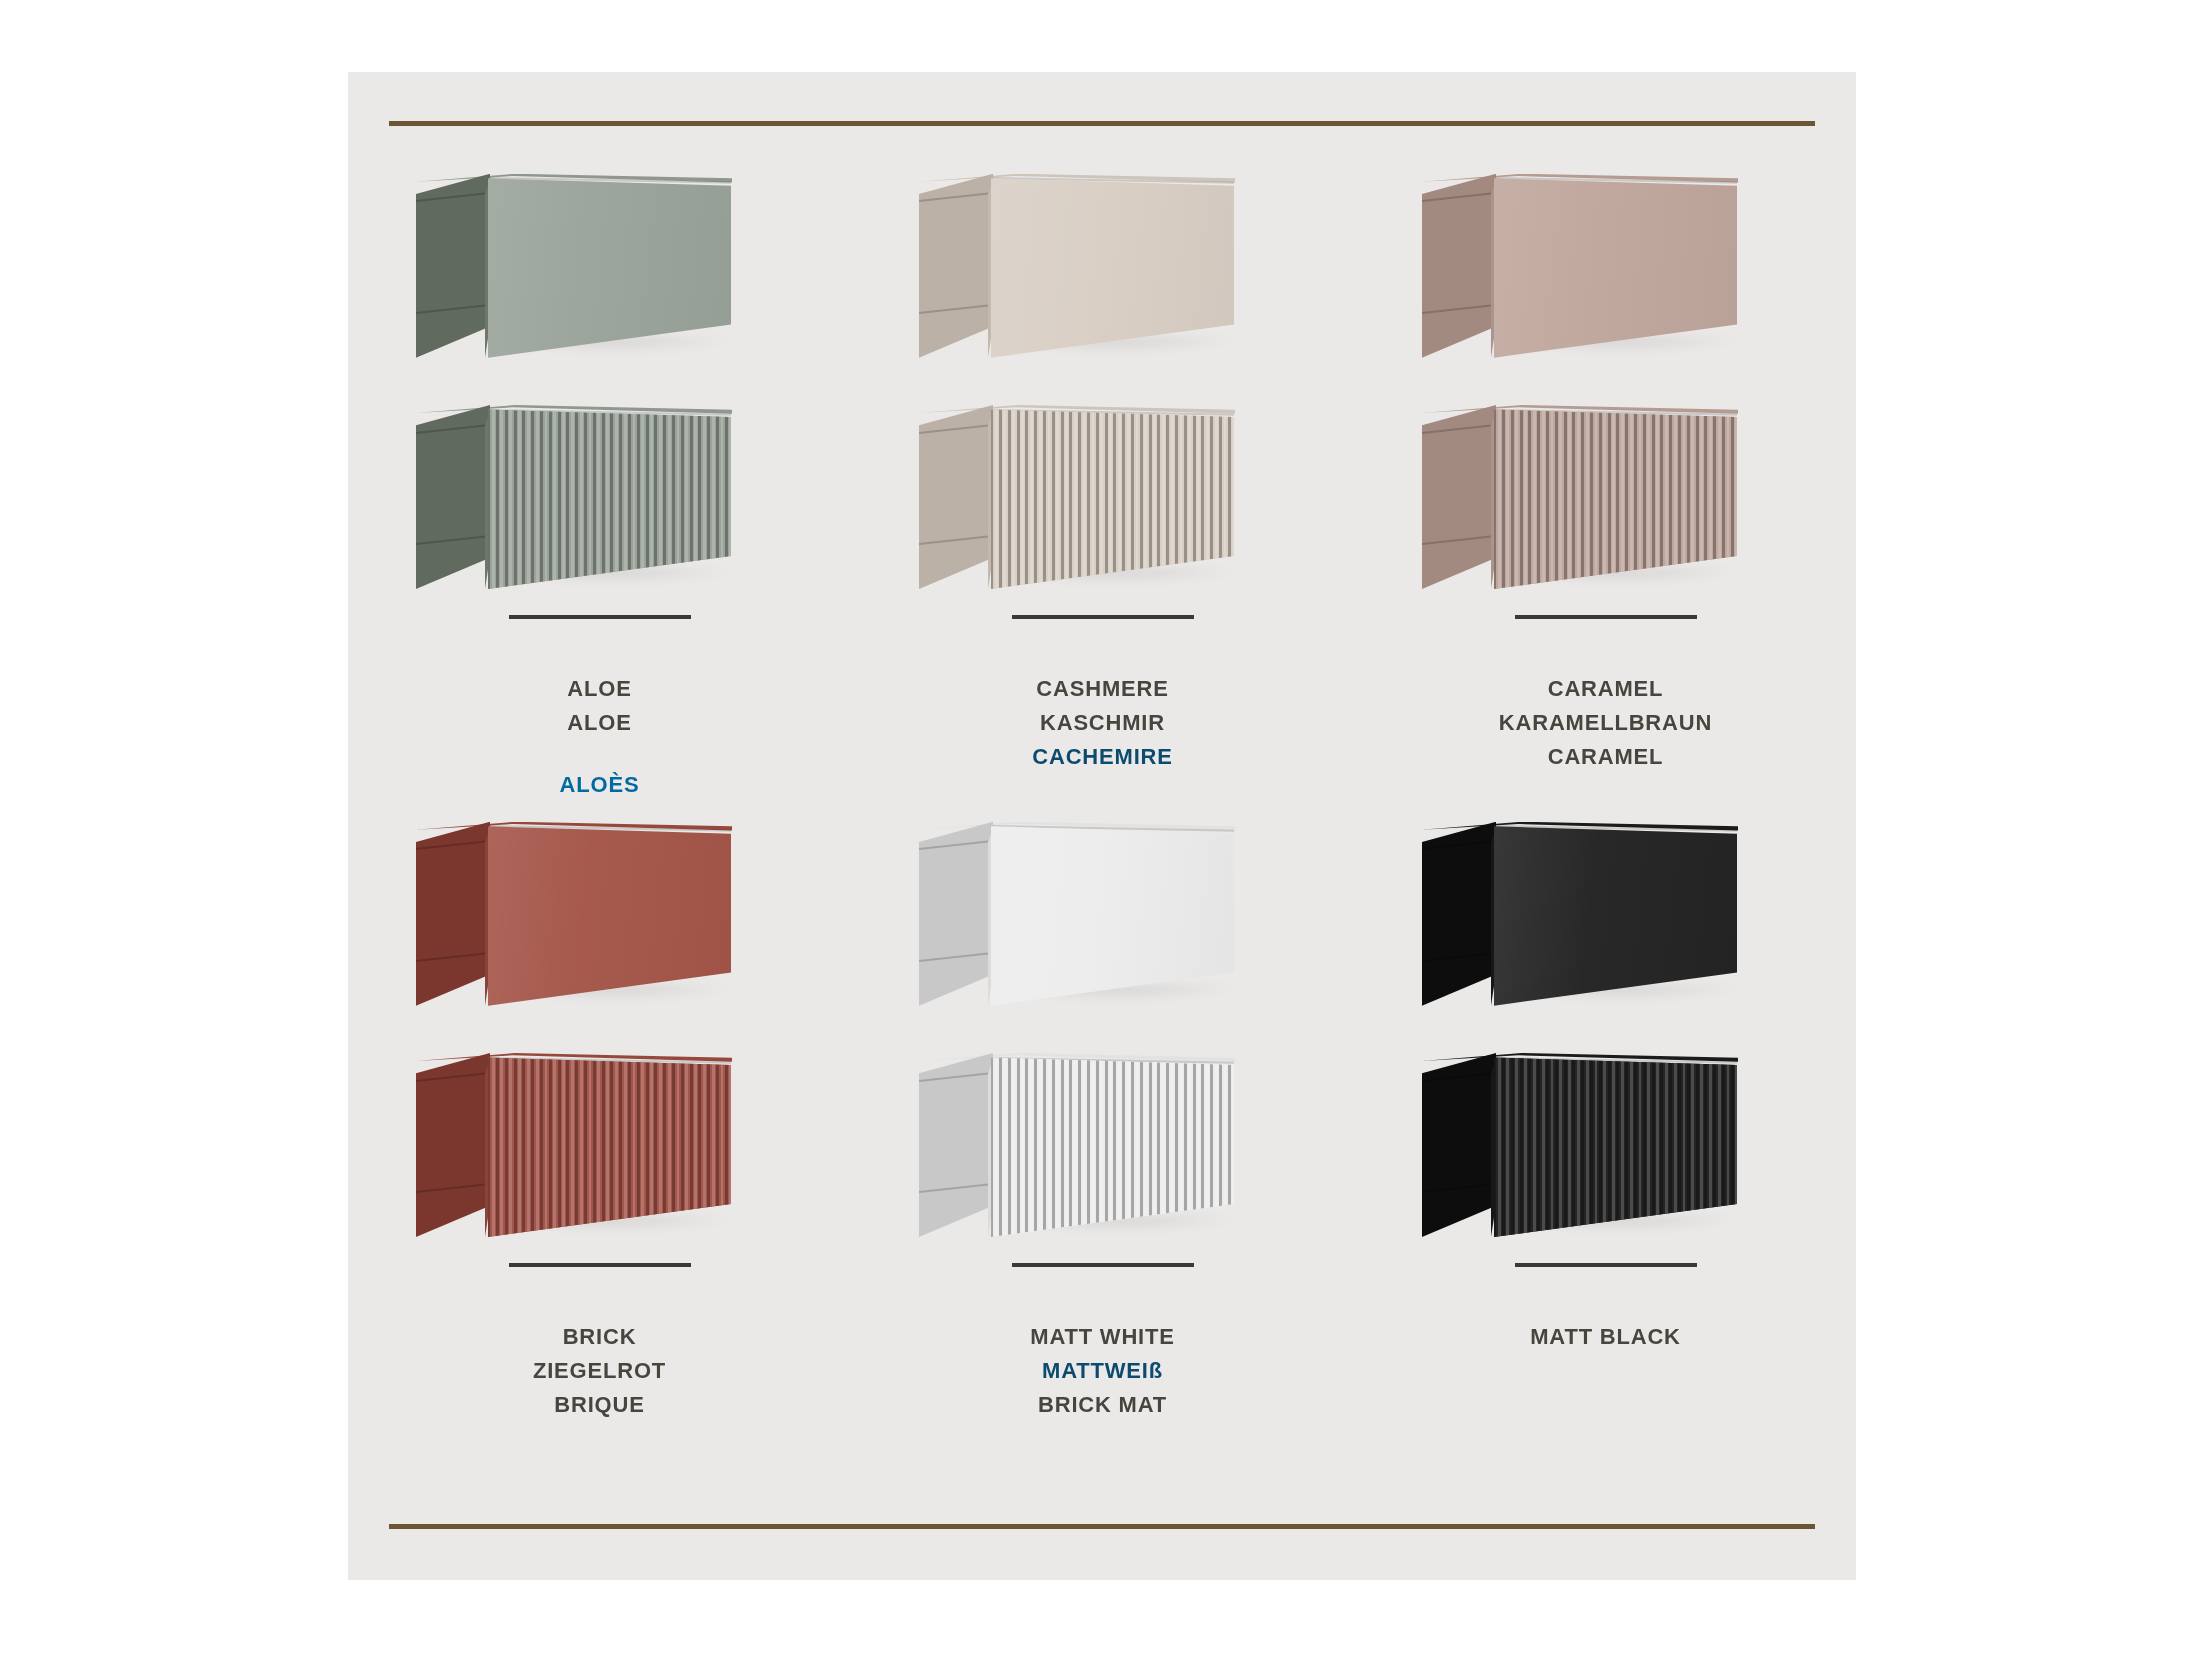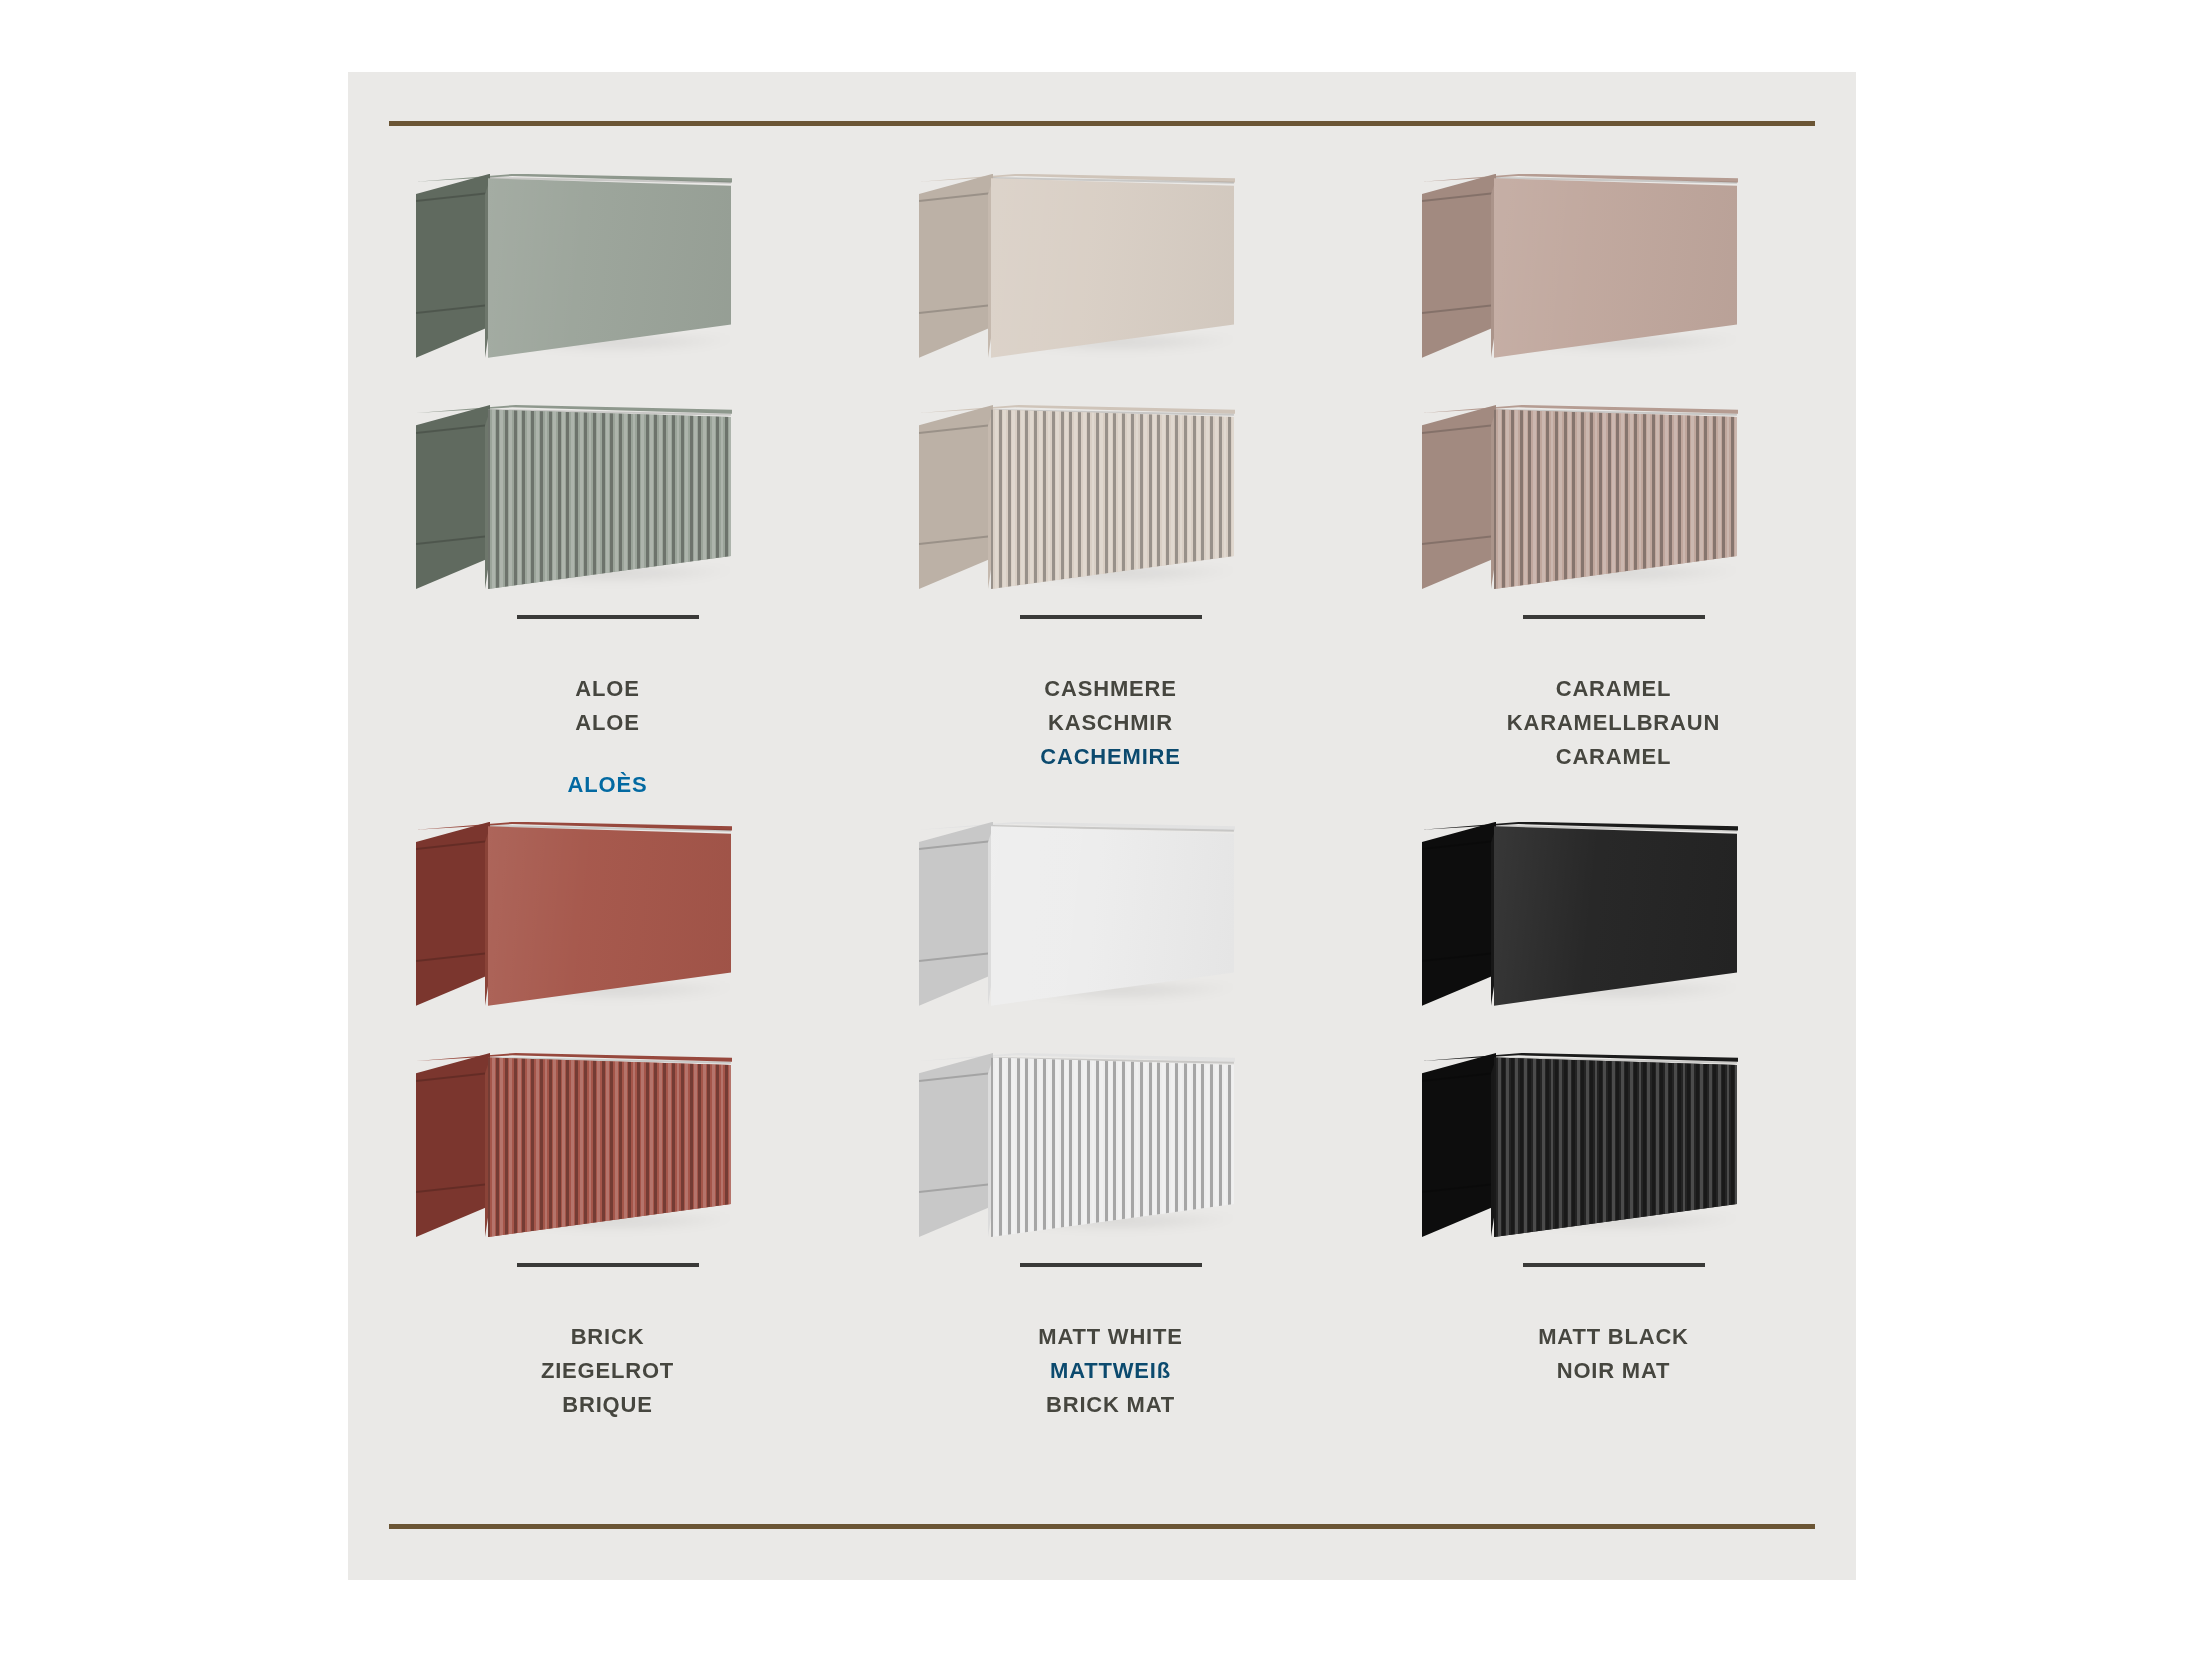--- a/index.html
+++ b/index.html
@@ -168,21 +168,21 @@
     top: 163px;
     width: 243px;
     height: 16px;
     background: radial-gradient(ellipse at 50% 0%, rgba(0,0,0,0.10) 0%, rgba(0,0,0,0) 72%);
     filter: blur(4.4px);
   }
 
   
   .caption {
     position: absolute;
-    left: 8px;
+    left: 0;
     top: 456px;
     width: 503px;
     text-align: center;
   }
   .cap-rule {
     width: 182px;
     height: 4.4px;
     background: #3a3a38;
     margin: 0 auto 53px auto;
   }
@@ -404,20 +404,19 @@
             <div class="band-bot"></div>
           </div>
           <div class="front-edge"></div>
           <div class="front">
             <div class="flutes"></div>
           </div>
         </div>
         <div class="caption">
           <div class="cap-rule" style="background: rgb(58, 58, 56);"></div>
           <div class="cap-line" style="color: rgb(70, 70, 63);">MATT BLACK</div>
-          <div class="cap-line" style="color: rgb(70, 70, 63);">NOIR MAT</div>
         </div>
       </div>
 
     </div>
   </div>
 </div>
 
 
 </body></html>

